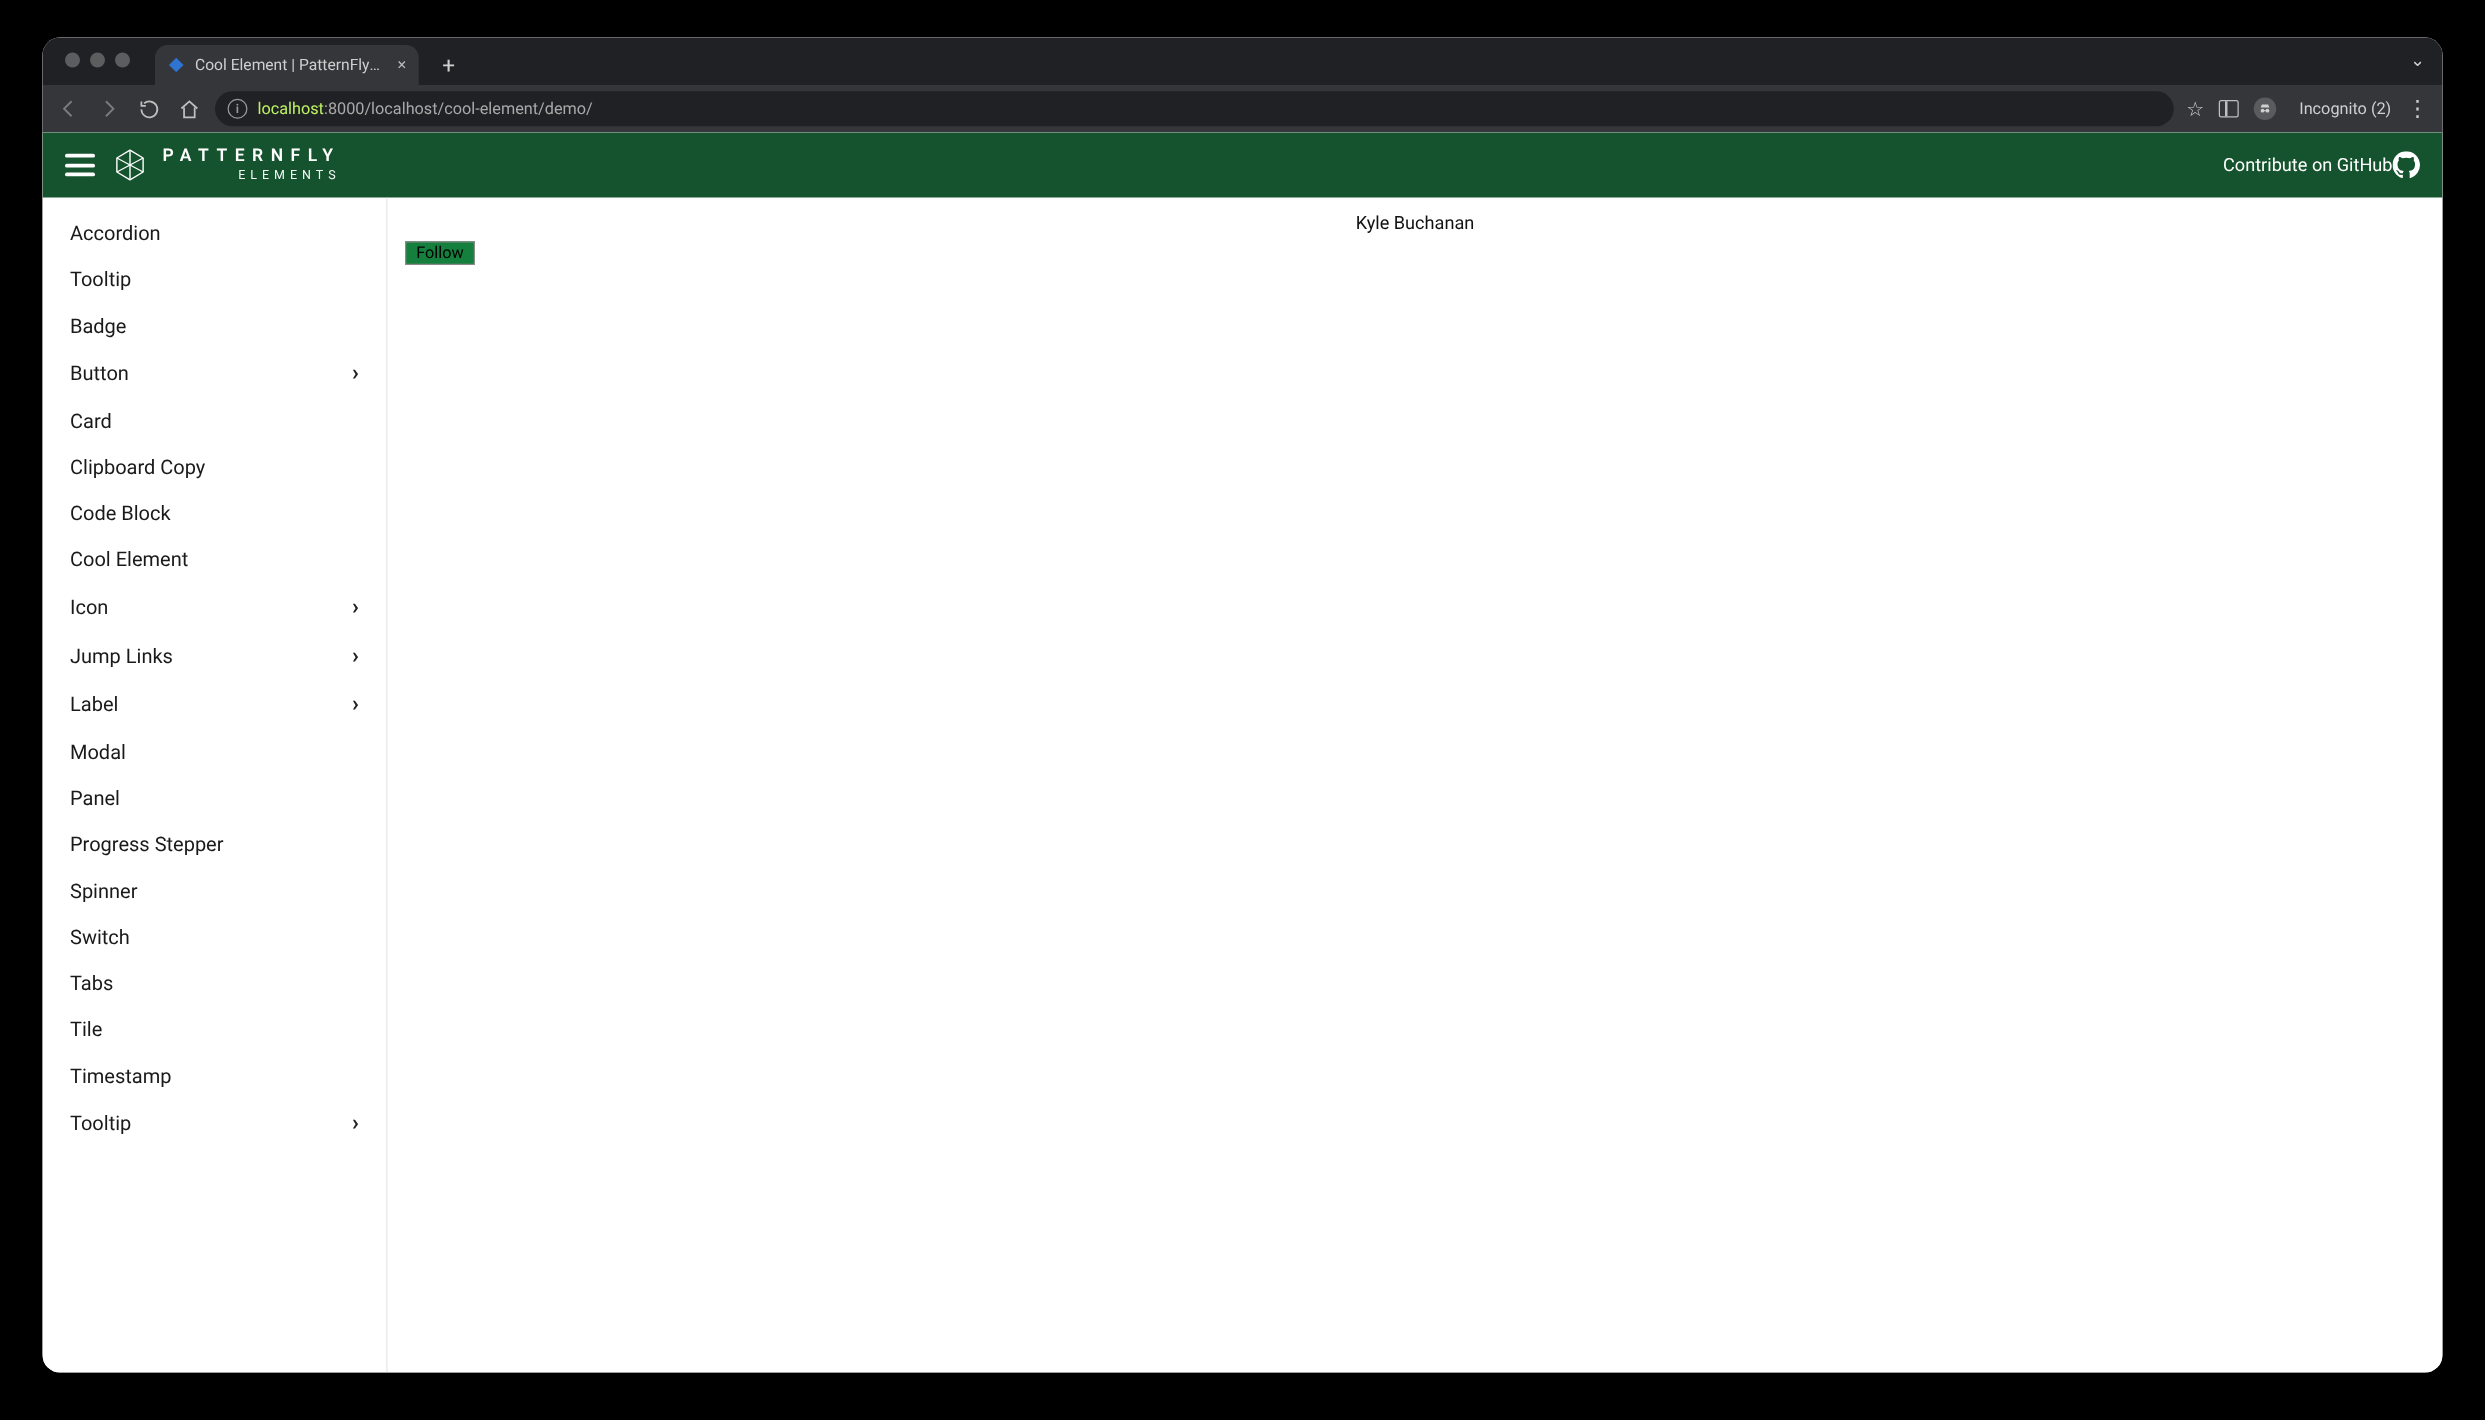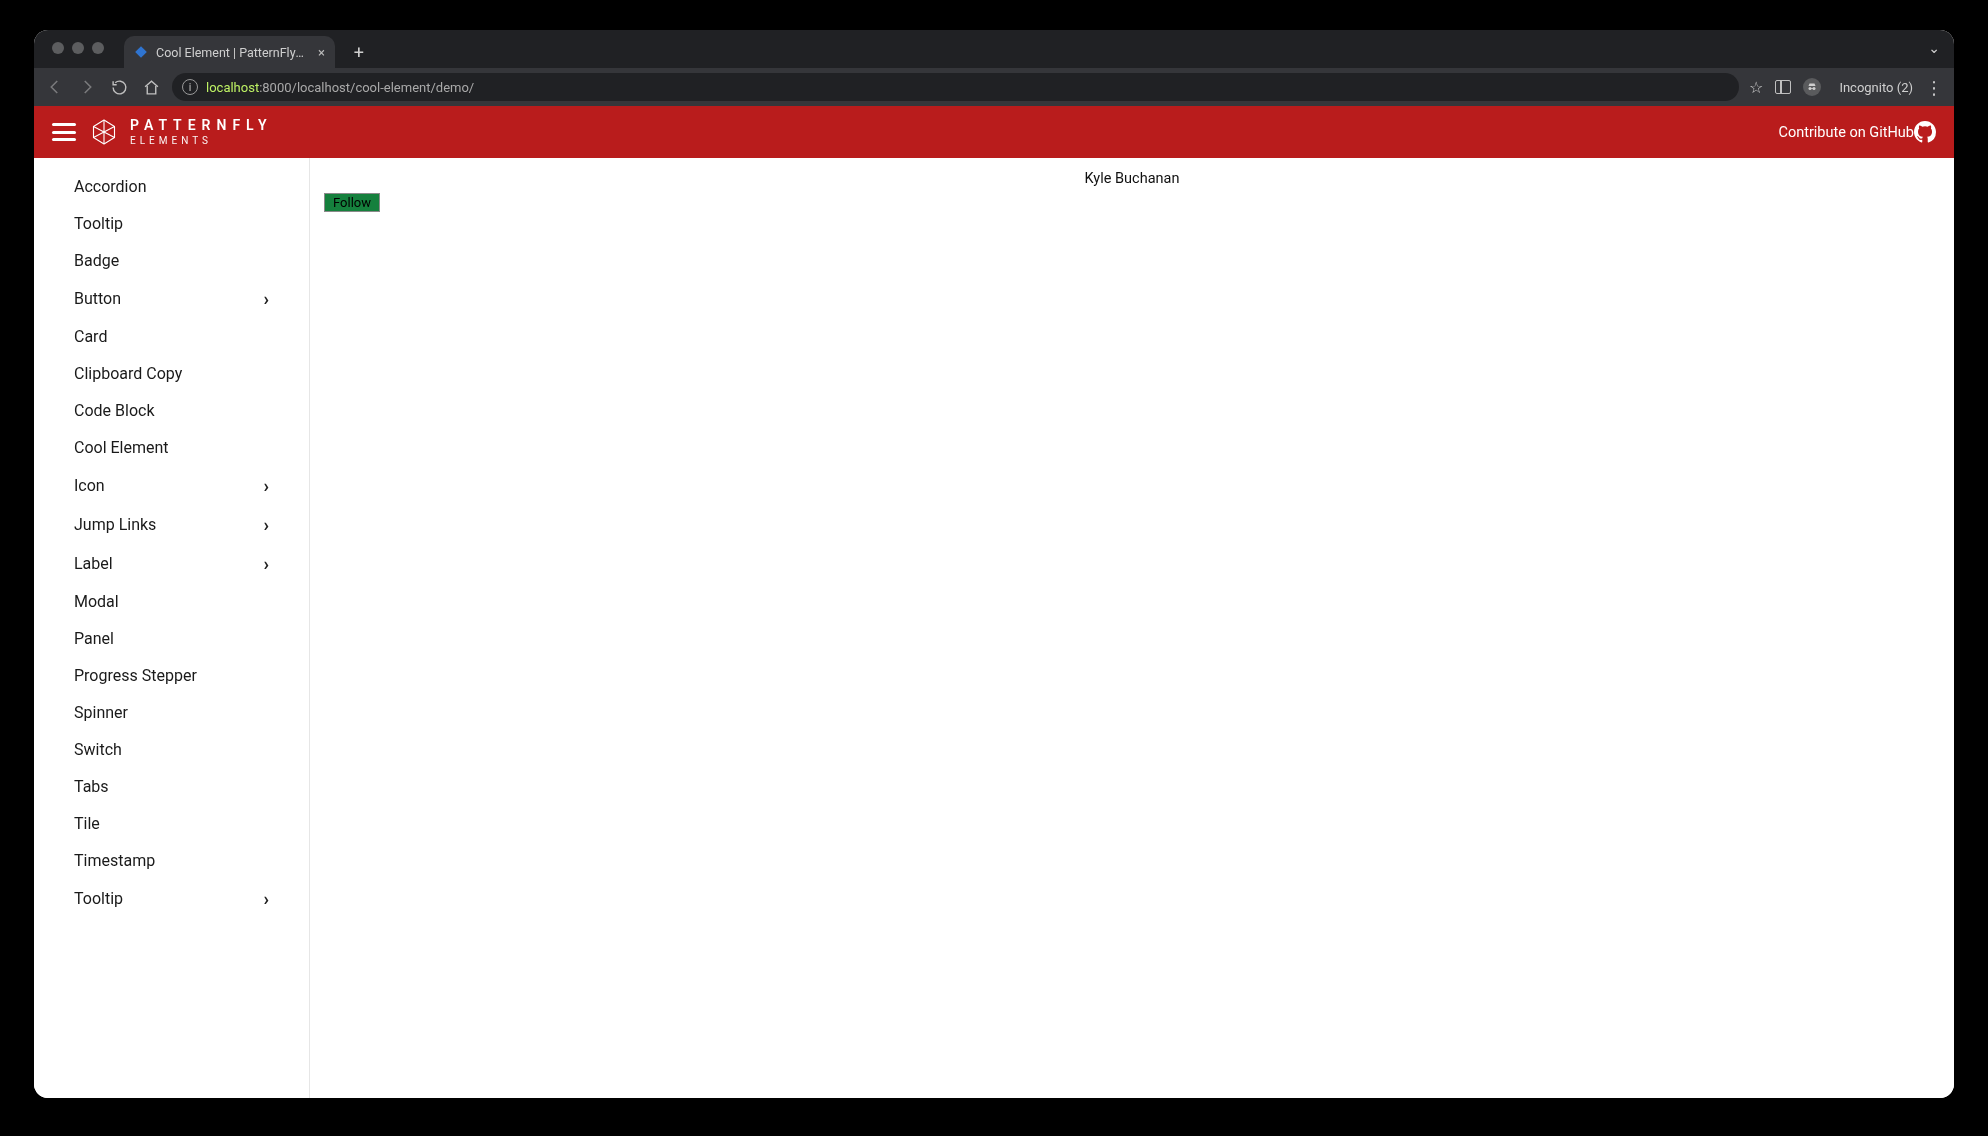--- a/index.html
+++ b/index.html
@@ -85,24 +85,25 @@
   .urlbar .right .panel::before{content:"";position:absolute;left:4px;top:0;bottom:0;width:1.5px;background:#bfbfbf;}
 
   
   .app {
     position:absolute; left:0; right:0; top:76px; bottom:0;
     background:#fff;
     display:flex; flex-direction:column;
   }
   .app-header {
     height:52px;
-    background:#b91c1c;
+    background:#14532d;
     display:flex; align-items:center; justify-content:space-between;
     padding:0 18px;
     color:#fff;
+    text-align:right;
   }
   .app-header .left { display:flex; align-items:center; gap:14px;}
   .hamburger { width:24px; height:18px; display:flex; flex-direction:column; justify-content:space-between; cursor:pointer;}
   .hamburger span{height:3px; background:#fff; border-radius:2px;}
   .brand { display:flex; align-items:center; gap:12px;}
   .brand .logo { width:28px; height:28px;}
   .brand .txt { display:flex; flex-direction:column; line-height:1;}
   .brand .txt .t1 { font-size:14px; letter-spacing:6px; font-weight:600;}
   .brand .txt .t2 { font-size:10px; letter-spacing:4px; opacity:0.95; margin-top:4px;}
   .contrib { display:flex; align-items:center; font-size:14.5px;}
@@ -110,21 +111,21 @@
 
   .app-body { flex:1; display:flex; overflow:hidden;}
   .sidebar {
     width:276px; border-right:1px solid #e6e6e6;
     padding:10px 0;
     overflow:auto;
   }
   .snav { list-style:none;}
   .snav li {
     display:flex; align-items:center; justify-content:space-between;
-    padding:9px 40px;
+    padding:9px 22px;
     font-size:16px; color:#1a1a1a; cursor:pointer;
   }
   .snav li .chev { color:#222; font-size:18px; font-weight:700;}
   .main {
     flex:1; padding:12px 14px; overflow:auto; color:#111; font-size:14.5px;
   }
   .main .name { margin-bottom:6px;text-align:center;}
   .main button.follow {
     font: inherit; font-size:13px;
     background:#15803d;

